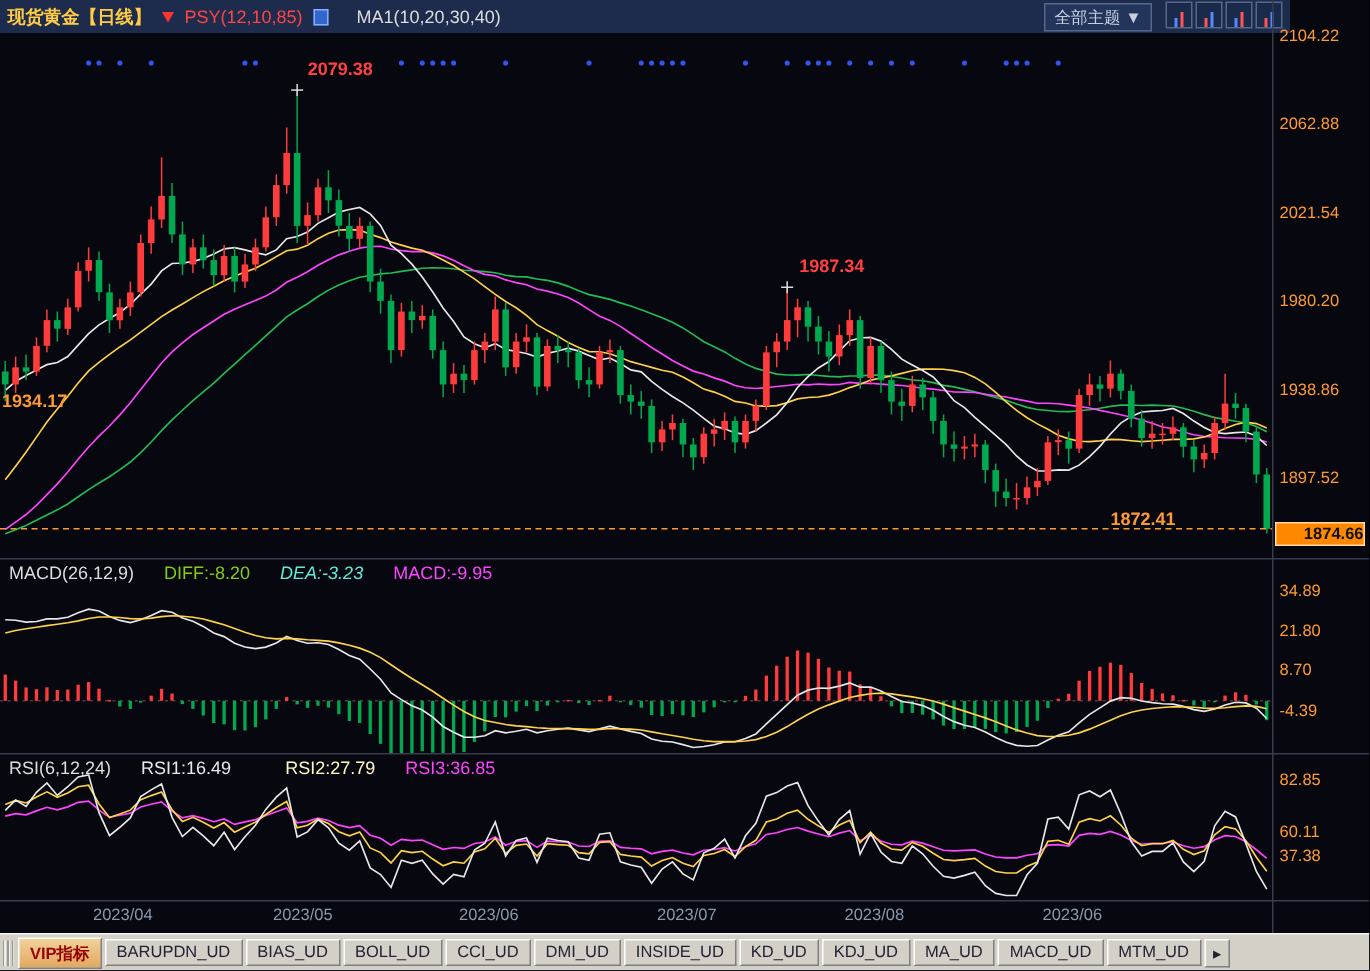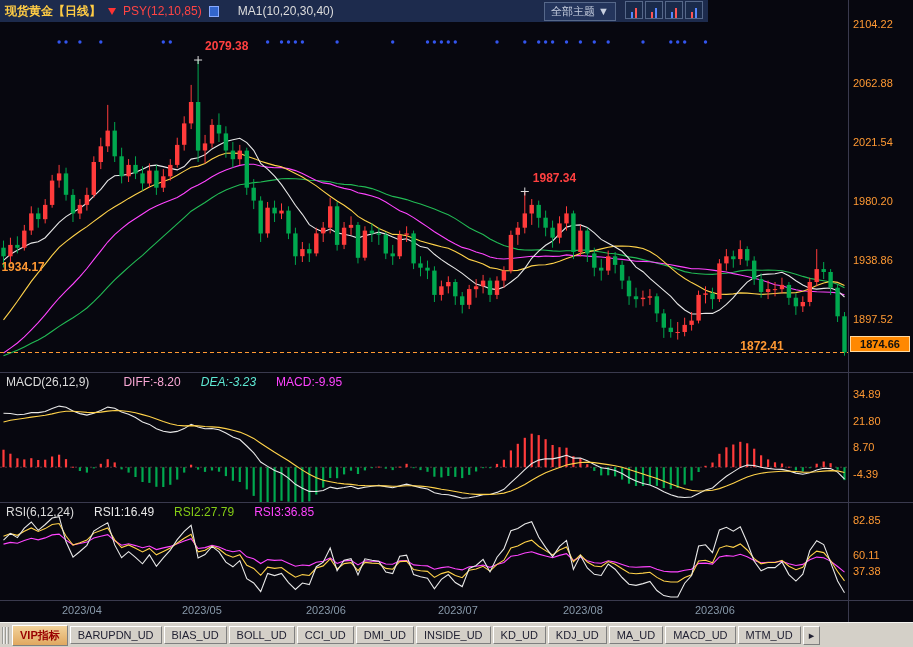--- a/index.html
+++ b/index.html
@@ -1,19 +1,19 @@
 <!DOCTYPE html>
 <html><head>
 <meta charset="utf-8">
 <style>
   html,body{margin:0;padding:0;background:#000;}
   #app{position:relative;width:913px;height:647px;background:#07070f;overflow:hidden;
        font-family:"Liberation Sans","DejaVu Sans",sans-serif;color:#ddd;}
   
-  #topbar{position:absolute;left:0;top:0;width:708px;height:22px;background:#1d2b4d;
+  #topbar{position:absolute;left:0;top:0;width:860px;height:22px;background:#1d2b4d;
           display:flex;align-items:center;gap:7px;padding:0 5px;font-size:12px;
           white-space:nowrap;overflow:hidden;box-sizing:border-box;}
   #topbar .ttl{color:#ffcc44;font-weight:bold;}
   #topbar .psy{color:#ff4444;}
   #topbar .ma1{color:#dddddd;padding-left:12px;}
   .mi{display:inline-block;}
   .mi.red{width:0;height:0;border-left:4px solid transparent;border-right:4px solid transparent;border-top:7px solid #ff3333;}
   .mi.blue{width:8px;height:9px;background:#3366cc;border:1px solid #88aaff;}
   .spacer{flex:1;}
   #themeBtn{background:#24355c;border:1px solid #56688a;color:#c8d0e0;font-size:11px;
@@ -361,21 +361,21 @@
       <line x1="198.0983606557377" y1="34.028571428571276" x2="198.0983606557377" y2="42.028571428571276" stroke="#dddddd"></line>
       <text x="205.1" y="28.0" fill="#ff4040" font-size="12" font-weight="bold">2079.38</text>
       <line x1="520.7868852459015" y1="169.51428571428582" x2="528.7868852459015" y2="169.51428571428582" stroke="#dddddd"></line>
       <line x1="524.7868852459015" y1="165.51428571428582" x2="524.7868852459015" y2="173.51428571428582" stroke="#dddddd"></line>
       <text x="532.8" y="159.5" fill="#ff4040" font-size="12" font-weight="bold">1987.34</text>
       <text x="1.4" y="249.0" fill="#ff9933" font-size="12" font-weight="bold">1934.17</text>
       <text x="740.3" y="327.9" fill="#ff9933" font-size="12" font-weight="bold">1872.41</text>
     </svg>
 
   <div class="lblrow" style="top:375px">
-    <span style="color:#dddddd">MACD(26,12,9)</span><span id="macdVals"><span style="color:#f9a8d4;margin-left:24px;">DIFF:-8.20</span><span style="color:#5eead4;margin-left:10px;font-style:italic;">DEA:-3.23</span><span style="color:#ff44ff;margin-left:10px;">MACD:-9.95</span></span>
+    <span style="color:#dddddd">MACD(26,12,9)</span><span id="macdVals"><span style="color:#84cc16;margin-left:10px;">DIFF:-8.20</span><span style="color:#5eead4;margin-left:10px;font-style:italic;">DEA:-3.23</span><span style="color:#ff44ff;margin-left:10px;">MACD:-9.95</span></span>
   </div>
   <svg id="macd-svg" width="848" height="129" style="top:373px">
       <line x1="0" y1="94.2" x2="848" y2="94.2" stroke="#5a3640" stroke-dasharray="2 3"></line>
       <rect x="2.4" y="76.7" width="2.2" height="17.5" fill="#ff3b3b"></rect>
       <rect x="9.3" y="80.7" width="2.2" height="13.5" fill="#ff3b3b"></rect>
       <rect x="16.3" y="85.3" width="2.2" height="8.9" fill="#ff3b3b"></rect>
       <rect x="23.2" y="86.4" width="2.2" height="7.8" fill="#ff3b3b"></rect>
       <rect x="30.2" y="85.2" width="2.2" height="8.9" fill="#ff3b3b"></rect>
       <rect x="37.1" y="87.0" width="2.2" height="7.2" fill="#ff3b3b"></rect>
       <rect x="44.1" y="86.7" width="2.2" height="7.5" fill="#ff3b3b"></rect>
@@ -492,21 +492,21 @@
       <rect x="815.6" y="90.7" width="2.2" height="3.5" fill="#ff3b3b"></rect>
       <rect x="822.6" y="88.5" width="2.2" height="5.7" fill="#ff3b3b"></rect>
       <rect x="829.5" y="90.2" width="2.2" height="4.0" fill="#ff3b3b"></rect>
       <rect x="836.5" y="94.2" width="2.2" height="2.5" fill="#00a84f"></rect>
       <rect x="843.4" y="94.2" width="2.2" height="12.9" fill="#00a84f"></rect>
       <polyline points="3.5,40.2 10.4,40.5 17.4,41.7 24.3,41.3 31.3,39.6 38.2,39.6 45.2,38.5 52.1,35.5 59.1,33.1 66.0,34.3 73.0,38.0 79.9,40.6 86.9,42.1 93.8,40.2 100.8,37.4 107.7,34.1 114.7,35.2 121.6,39.0 128.6,41.2 135.5,44.6 142.5,49.0 149.4,51.4 156.4,55.8 163.3,58.3 170.3,59.4 177.2,58.4 184.2,55.6 191.1,51.3 198.1,54.0 205.0,55.8 212.0,55.5 219.0,56.7 225.9,60.0 232.9,64.0 239.8,66.5 246.8,73.0 253.7,79.8 260.7,89.0 267.6,93.4 274.6,97.5 281.5,100.3 288.5,105.1 295.4,111.3 302.4,115.2 309.3,118.4 316.3,118.5 323.2,117.5 330.2,114.1 337.1,115.6 344.1,114.5 351.0,113.2 358.0,115.6 364.9,114.2 371.9,113.2 378.8,112.4 385.8,113.6 392.7,114.7 399.7,112.9 406.6,111.1 413.6,112.9 420.5,114.6 427.5,116.0 434.4,119.7 441.4,121.2 448.3,121.7 455.3,123.4 462.2,125.3 469.2,124.7 476.1,123.5 483.1,121.6 490.0,121.5 497.0,119.4 503.9,116.3 510.9,109.6 517.8,103.3 524.8,96.7 531.7,90.5 538.7,87.1 545.6,85.7 552.6,85.9 559.5,84.4 566.5,82.3 573.4,85.1 580.4,85.0 587.3,87.7 594.3,91.4 601.2,94.7 608.2,95.7 615.1,97.4 622.1,100.5 629.0,104.7 636.0,108.1 643.0,110.5 649.9,112.0 656.9,115.0 663.8,118.7 670.8,121.8 677.7,123.9 684.7,124.5 691.6,124.0 698.6,120.4 705.5,117.1 712.5,114.9 719.4,108.9 726.4,103.2 733.3,98.9 740.3,94.4 747.2,92.1 754.2,92.5 761.1,94.3 768.1,95.4 775.0,96.2 782.0,96.4 788.9,97.9 795.9,100.1 802.8,101.2 809.8,99.7 816.7,97.0 823.7,95.2 830.6,95.6 837.6,99.1 844.5,106.0" fill="none" stroke="#e8e8e8" stroke-width="1.1"></polyline>
       <polyline points="3.5,49.0 10.4,47.3 17.4,46.2 24.3,45.2 31.3,44.1 38.2,43.2 45.2,42.2 52.1,40.9 59.1,39.3 66.0,38.3 73.0,38.3 79.9,38.7 86.9,39.4 93.8,39.6 100.8,39.1 107.7,38.1 114.7,37.5 121.6,37.8 128.6,38.5 135.5,39.7 142.5,41.6 149.4,43.5 156.4,46.0 163.3,48.5 170.3,50.7 177.2,52.2 184.2,52.9 191.1,52.6 198.1,52.9 205.0,53.5 212.0,53.9 219.0,54.4 225.9,55.6 232.9,57.2 239.8,59.1 246.8,61.9 253.7,65.4 260.7,70.2 267.6,74.8 274.6,79.3 281.5,83.5 288.5,87.8 295.4,92.5 302.4,97.1 309.3,101.3 316.3,104.8 323.2,107.3 330.2,108.7 337.1,110.0 344.1,110.9 351.0,111.4 358.0,112.2 364.9,112.6 371.9,112.7 378.8,112.7 385.8,112.9 392.7,113.2 399.7,113.2 406.6,112.7 413.6,112.8 420.5,113.1 427.5,113.7 434.4,114.9 441.4,116.2 448.3,117.3 455.3,118.5 462.2,119.8 469.2,120.8 476.1,121.4 483.1,121.4 490.0,121.4 497.0,121.0 503.9,120.1 510.9,118.0 517.8,115.1 524.8,111.4 531.7,107.2 538.7,103.2 545.6,99.7 552.6,96.9 559.5,94.4 566.5,92.0 573.4,90.6 580.4,89.5 587.3,89.1 594.3,89.6 601.2,90.6 608.2,91.6 615.1,92.8 622.1,94.3 629.0,96.4 636.0,98.8 643.0,101.1 649.9,103.3 656.9,105.6 663.8,108.2 670.8,111.0 677.7,113.6 684.7,115.7 691.6,117.4 698.6,118.0 705.5,117.8 712.5,117.2 719.4,115.6 726.4,113.1 733.3,110.2 740.3,107.1 747.2,104.1 754.2,101.8 761.1,100.3 768.1,99.3 775.0,98.7 782.0,98.2 788.9,98.2 795.9,98.5 802.8,99.1 809.8,99.2 816.7,98.8 823.7,98.1 830.6,97.6 837.6,97.9 844.5,99.5" fill="none" stroke="#ffd24a" stroke-width="1.1"></polyline>
     </svg>
 
   <div class="lblrow" style="top:505px">
-    <span style="color:#dddddd">RSI(6,12,24)</span><span id="rsiVals"><span style="color:#e8e8e8;margin-left:10px;">RSI1:16.49</span><span style="color:#84cc16;margin-left:10px;">RSI2:27.79</span><span style="color:#ff44ff;margin-left:10px;">RSI3:36.85</span></span>
+    <span style="color:#dddddd">RSI(6,12,24)</span><span id="rsiVals"><span style="color:#e8e8e8;margin-left:10px;">RSI1:16.49</span><span style="color:#fef9c3;margin-left:26px;">RSI2:27.79</span><span style="color:#ff44ff;margin-left:10px;">RSI3:36.85</span></span>
   </div>
   <svg id="rsi-svg" width="848" height="97" style="top:503px">
       <polyline points="3.5,41.1 10.4,39.4 17.4,40.2 24.3,37.6 31.3,35.2 38.2,36.9 45.2,34.9 52.1,31.9 59.1,31.1 66.0,37.1 73.0,41.8 79.9,40.5 86.9,39.1 93.8,35.0 100.8,33.2 107.7,31.6 114.7,37.8 121.6,42.2 128.6,40.8 135.5,42.6 142.5,44.8 149.4,43.0 156.4,46.6 163.3,44.9 170.3,43.4 177.2,40.7 184.2,38.1 191.1,35.7 198.1,45.5 205.0,44.6 212.0,42.4 219.0,44.0 225.9,47.1 232.9,48.7 239.8,47.5 246.8,53.8 253.7,55.8 260.7,60.5 267.6,56.6 274.6,57.4 281.5,57.0 288.5,60.2 295.4,63.2 302.4,62.0 309.3,62.6 316.3,59.3 323.2,58.3 330.2,55.0 337.1,60.5 344.1,57.9 351.0,57.4 358.0,61.9 364.9,57.8 371.9,58.2 378.8,58.4 385.8,61.0 392.7,61.3 399.7,57.8 406.6,57.6 413.6,61.9 420.5,62.5 427.5,62.9 434.4,66.2 441.4,64.6 448.3,63.8 455.3,65.7 462.2,66.9 469.2,63.8 476.1,63.3 483.1,62.1 490.0,64.3 497.0,61.5 503.9,59.5 510.9,53.3 517.8,52.2 524.8,50.0 531.7,48.7 538.7,51.1 545.6,53.0 552.6,54.8 559.5,52.4 566.5,50.7 573.4,57.5 580.4,54.0 587.3,57.7 594.3,59.8 601.2,60.2 608.2,57.8 615.1,59.1 622.1,61.5 629.0,63.8 636.0,64.2 643.0,63.9 649.9,63.6 656.9,66.3 663.8,68.3 670.8,68.9 677.7,68.9 684.7,67.2 691.6,66.2 698.6,60.4 705.5,60.1 712.5,61.1 719.4,53.9 726.4,52.6 733.3,53.2 740.3,51.3 747.2,53.7 754.2,57.4 761.1,59.8 768.1,59.2 775.0,59.2 782.0,58.2 788.9,60.8 795.9,62.5 802.8,61.4 809.8,56.8 816.7,54.1 823.7,54.7 830.6,58.1 837.6,63.5 844.5,69.2" fill="none" stroke="#ff44ff" stroke-width="1.1"></polyline>
       <polyline points="3.5,33.3 10.4,30.6 17.4,32.3 24.3,28.3 31.3,24.9 38.2,28.5 45.2,25.6 52.1,21.5 59.1,20.5 66.0,33.0 73.0,42.0 79.9,39.7 86.9,37.1 93.8,30.1 100.8,27.4 107.7,25.0 114.7,36.8 121.6,44.6 128.6,41.9 135.5,45.2 142.5,49.0 149.4,45.4 156.4,51.8 163.3,48.4 170.3,45.1 177.2,40.0 184.2,35.3 191.1,31.3 198.1,48.9 205.0,47.2 212.0,43.1 219.0,46.0 225.9,51.5 232.9,54.2 239.8,51.7 246.8,62.3 253.7,65.4 260.7,72.3 267.6,64.1 274.6,65.4 281.5,64.5 288.5,69.7 295.4,74.2 302.4,71.6 309.3,72.5 316.3,65.0 323.2,62.9 330.2,55.8 337.1,65.9 344.1,60.6 351.0,59.7 358.0,67.7 364.9,59.4 371.9,60.1 378.8,60.5 385.8,65.4 392.7,66.2 399.7,58.6 406.6,58.1 413.6,66.6 420.5,67.7 427.5,68.4 434.4,74.4 441.4,70.6 448.3,68.7 455.3,72.5 462.2,74.7 469.2,67.3 476.1,66.0 483.1,63.3 490.0,68.1 497.0,61.4 503.9,57.2 510.9,45.0 517.8,43.0 524.8,39.2 531.7,37.1 538.7,43.2 545.6,47.6 552.6,51.9 559.5,47.0 566.5,43.9 573.4,58.7 580.4,51.8 587.3,59.0 594.3,63.0 601.2,63.7 608.2,58.6 615.1,61.2 622.1,65.8 629.0,70.0 636.0,70.7 643.0,70.1 649.9,69.3 656.9,74.4 663.8,78.0 670.8,79.0 677.7,79.0 684.7,74.5 691.6,71.7 698.6,57.9 705.5,57.2 712.5,59.8 719.4,45.1 726.4,42.8 733.3,44.3 740.3,40.9 747.2,47.0 754.2,55.7 761.1,60.8 768.1,59.5 775.0,59.5 782.0,57.3 788.9,63.2 795.9,66.7 802.8,64.2 809.8,53.6 816.7,48.1 823.7,49.6 830.6,57.5 837.6,68.5 844.5,77.9" fill="none" stroke="#ffd24a" stroke-width="1.1"></polyline>
       <polyline points="3.5,37.2 10.4,30.4 17.4,34.6 24.3,25.2 31.3,19.0 38.2,27.3 45.2,21.5 52.1,15.0 59.1,13.6 66.0,38.8 73.0,54.1 79.9,48.5 86.9,42.3 93.8,28.1 100.8,23.6 107.7,19.7 114.7,41.9 121.6,54.7 128.6,48.6 135.5,54.3 142.5,60.8 149.4,51.8 156.4,63.3 163.3,54.8 170.3,47.2 177.2,36.6 184.2,28.4 191.1,22.4 198.1,55.0 205.0,51.6 212.0,43.4 219.0,48.9 225.9,59.1 232.9,63.8 239.8,57.6 246.8,75.6 253.7,80.0 260.7,88.6 267.6,70.5 274.6,72.6 281.5,70.5 288.5,79.6 295.4,86.4 302.4,80.0 309.3,81.6 316.3,63.7 323.2,59.2 330.2,45.0 337.1,67.7 344.1,57.3 351.0,55.6 358.0,71.9 364.9,55.8 371.9,57.3 378.8,58.2 385.8,69.0 392.7,70.5 399.7,53.2 406.6,52.2 413.6,71.6 420.5,73.7 427.5,75.2 434.4,85.8 441.4,76.4 448.3,71.6 455.3,79.6 462.2,83.6 469.2,65.5 476.1,62.5 483.1,56.4 490.0,68.9 497.0,54.2 503.9,45.9 510.9,27.8 517.8,25.4 524.8,21.0 531.7,18.7 538.7,34.1 545.6,44.4 552.6,53.7 559.5,43.4 566.5,37.4 573.4,66.4 580.4,52.6 587.3,65.0 594.3,71.3 601.2,72.5 608.2,61.0 615.1,66.2 622.1,74.5 629.0,81.2 636.0,82.4 643.0,80.6 649.9,78.5 656.9,87.5 663.8,92.6 670.8,94.0 677.7,94.0 684.7,80.2 691.6,72.5 698.6,43.0 705.5,41.8 712.5,49.7 719.4,26.9 726.4,24.3 733.3,28.2 740.3,23.7 747.2,39.5 754.2,58.2 761.1,67.7 768.1,64.6 775.0,64.6 782.0,58.9 788.9,71.6 795.9,78.1 802.8,71.2 809.8,47.5 816.7,37.8 823.7,41.6 830.6,59.4 837.6,78.0 844.5,89.8" fill="none" stroke="#e8e8e8" stroke-width="1.1"></polyline>
     </svg>
 
   <div id="xaxis">
       <span style="left: 62px;">2023/04</span>
       <span style="left: 182px;">2023/05</span>
@@ -524,21 +524,21 @@
       <span class="axlab" style="top: 254px;">1938.86</span>
       <span class="axlab" style="top: 313px;">1897.52</span>
       <span class="axlab" style="top: 388px;">34.89</span>
       <span class="axlab" style="top: 415px;">21.80</span>
       <span class="axlab" style="top: 441px;">8.70</span>
       <span class="axlab" style="top: 468px;">-4.39</span>
       <span class="axlab" style="top: 514px;">82.85</span>
       <span class="axlab" style="top: 549px;">60.11</span>
       <span class="axlab" style="top: 565px;">37.38</span>
     </div>
-  <div id="price-box" style="top: 336px;">1874.66</div>
+  <div id="price-box" style="top: 348px; text-align: right;">1874.66</div>
 
   <div class="sep" style="top:372px"></div>
   <div class="sep" style="top:502px"></div>
   <div class="sep" style="top:600px"></div>
   <div id="vline"></div>
 
   <div id="tabbar">
     <div id="grip"></div>
   <span class="tab sel">VIP指标</span>
       <span class="tab">BARUPDN_UD</span>

